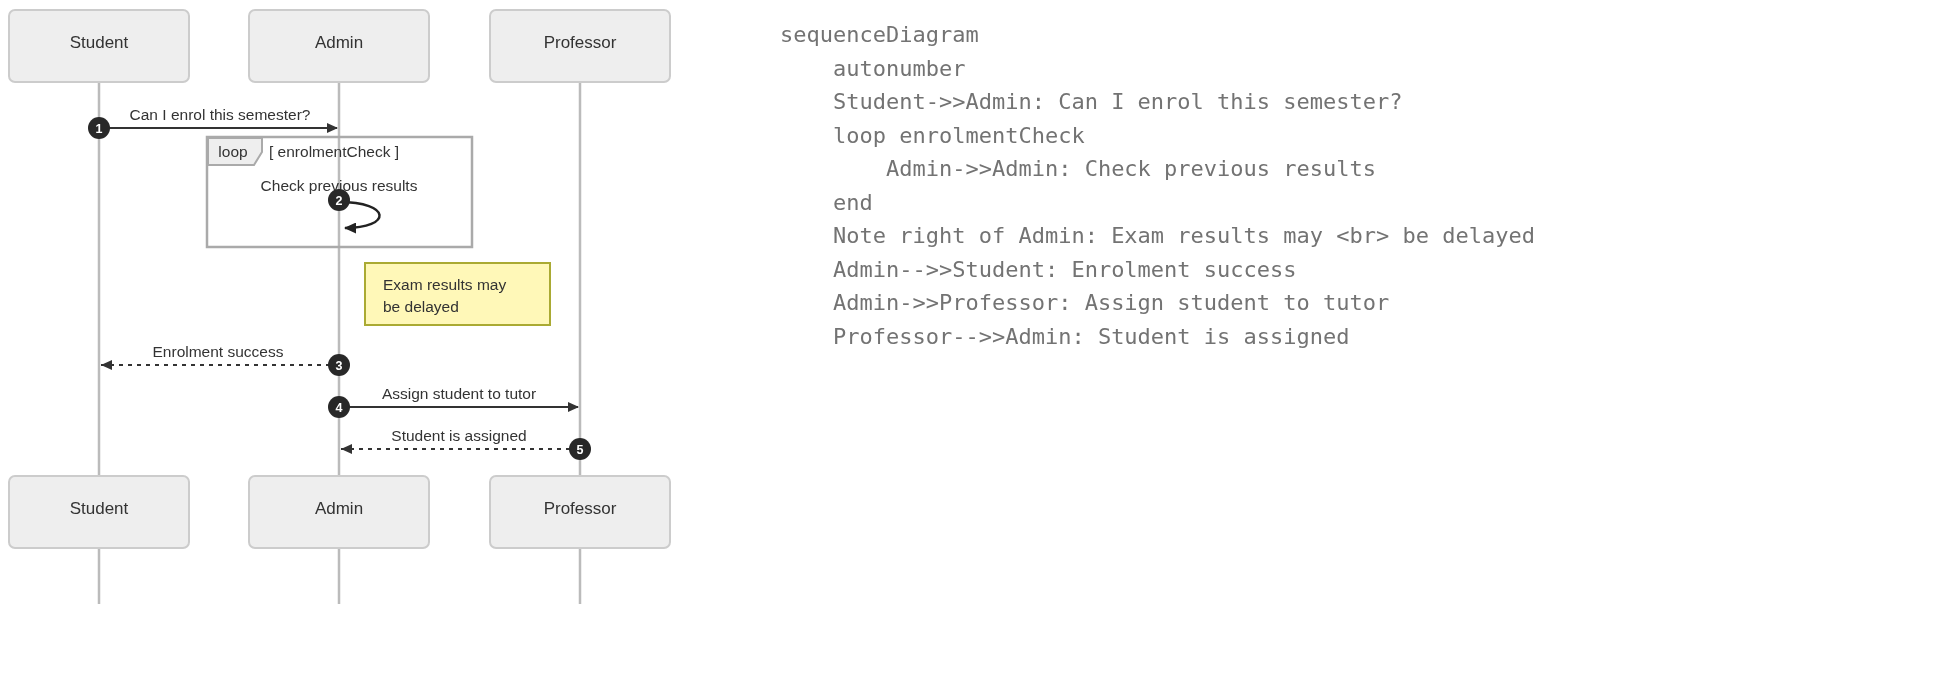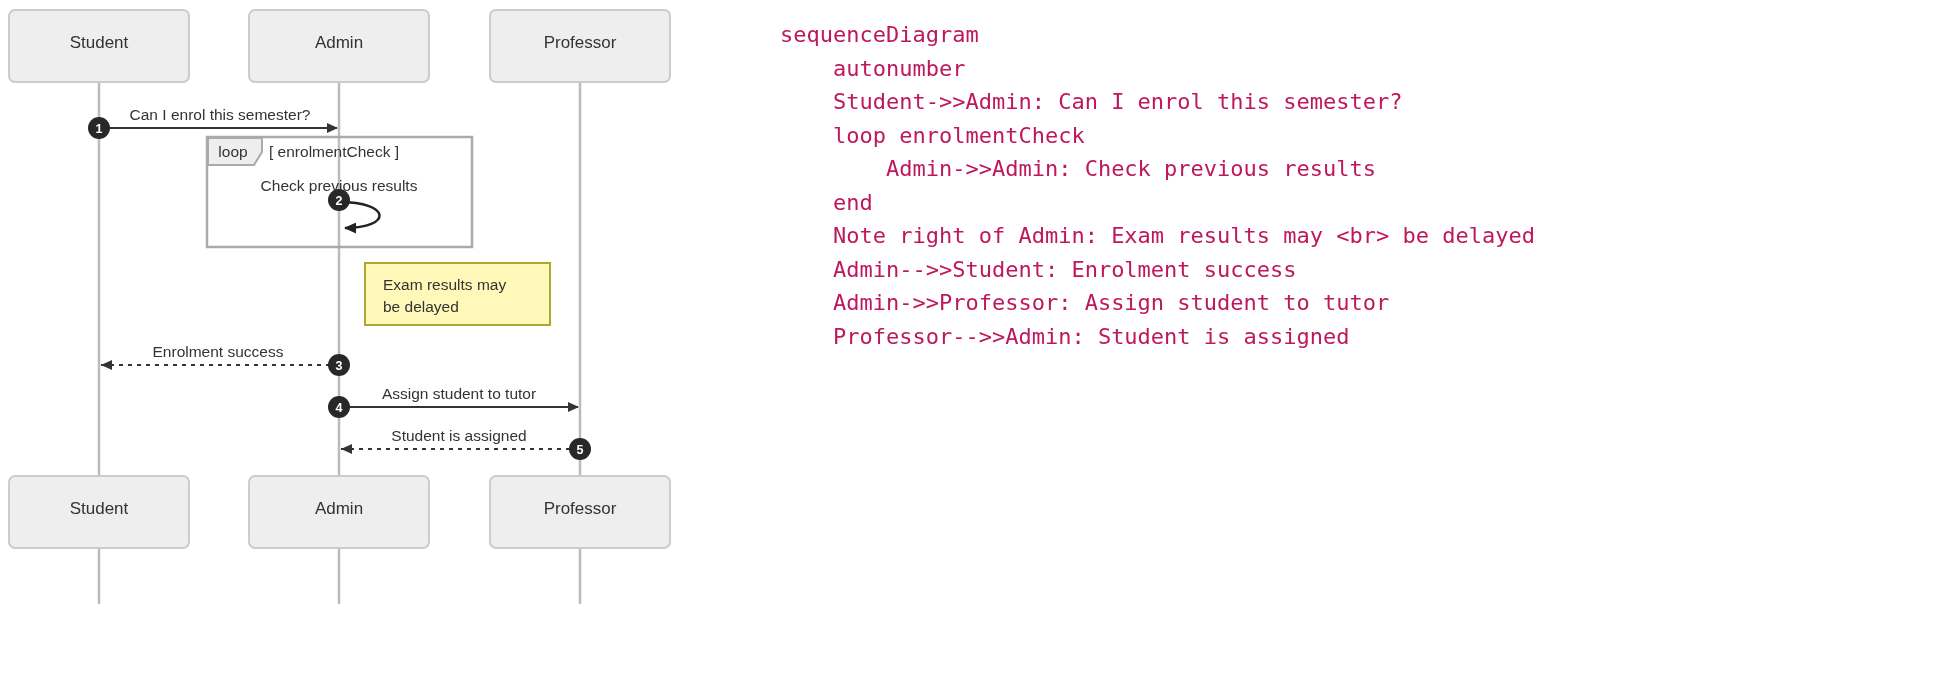--- a/index.html
+++ b/index.html
@@ -121,21 +121,21 @@
     width: 1172px;
     height: 696px;
     padding: 18px 0 0 0;
     box-sizing: border-box;
   }
   #code-block {
     margin: 0;
     font-family: "DejaVu Sans Mono", monospace;
     font-size: 22px;
     line-height: 33.5px;
-    color: #be185d;
+    color: #737373;
     white-space: pre;
     letter-spacing: 0px;
   }
   .code-line {
     display: block;
     white-space: pre;
   }
 </style>
 </head>
 <body>

